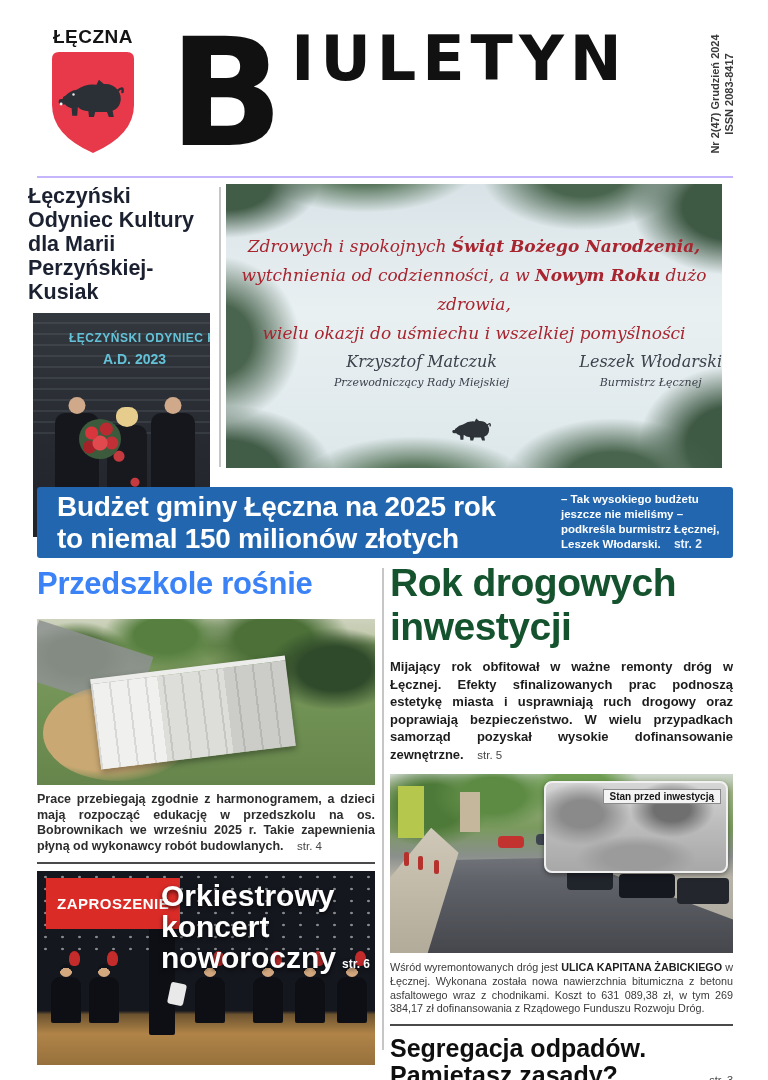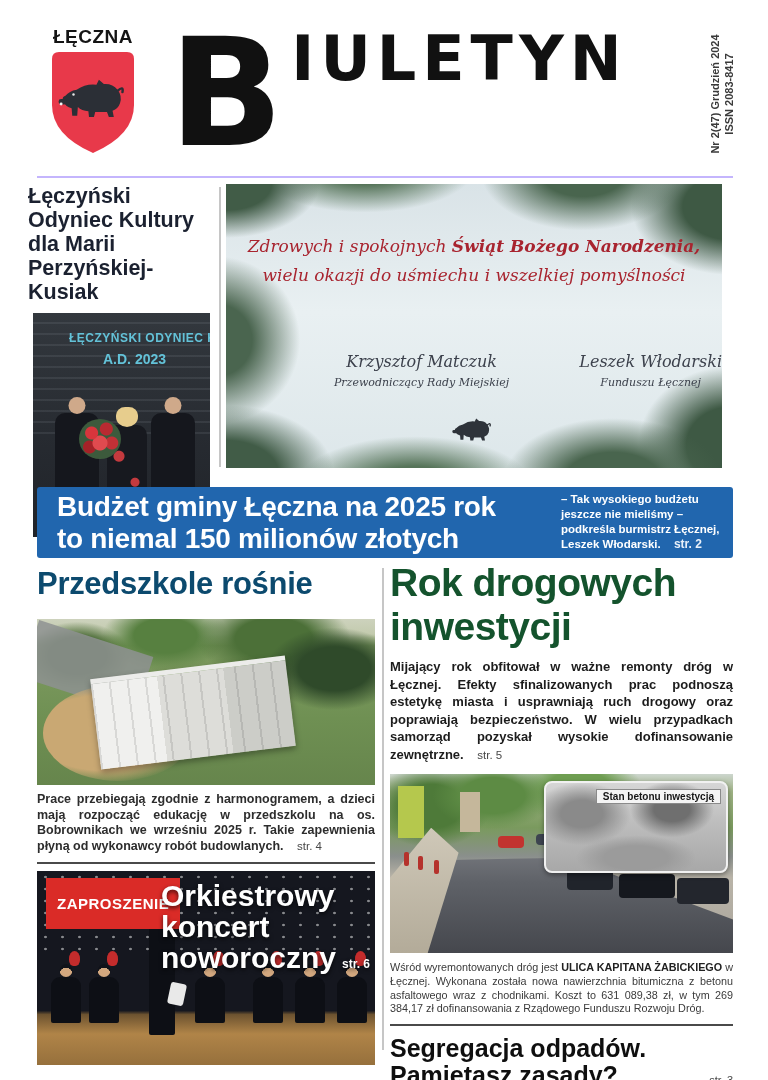--- a/index.html
+++ b/index.html
@@ -76,21 +76,21 @@
   
   #banner{position:absolute;left:37px;top:487px;width:696px;height:71px;background:#2166ae;
      border-radius:3px;display:flex;align-items:center;}
   .b-head{padding-left:20px;font-size:28px;line-height:1.12;font-weight:800;color:#fff;letter-spacing:-.3px;}
   .b-quote{margin-left:auto;width:160px;padding-right:12px;font-size:11.5px;line-height:1.3;
      font-weight:700;color:#fff;}
   .b-quote .pref{font-weight:700;color:#e8f0fa;margin-left:10px;font-size:12px;}
   
   #vdiv2{left:382px;top:568px;height:482px;}
   #colL{position:absolute;left:37px;top:563px;width:338px;}
-  #colL h1{margin:0;font-size:31px;line-height:42px;font-weight:800;color:#0c4a6e;letter-spacing:-.3px;}
+  #colL h1{margin:0;font-size:31px;line-height:42px;font-weight:800;color:#3b82f6;letter-spacing:-.3px;}
   .photo-build{position:relative;margin-top:14px;height:166px;overflow:hidden;background:
       radial-gradient(ellipse 90px 55px at 88% 30%,#2f4a2a 40%,rgba(47,74,42,0) 75%),
       radial-gradient(ellipse 110px 60px at 70% 12%,#4c7038 35%,rgba(76,112,56,0) 70%),
       radial-gradient(ellipse 90px 50px at 38% 10%,#578040 35%,rgba(87,128,64,0) 70%),
       radial-gradient(ellipse 70px 45px at 12% 22%,#43652f 40%,rgba(67,101,47,0) 75%),
       linear-gradient(180deg,#cdd2bd 0%,#c3cbae 9%,#7f9b61 16%,#6f9053 60%,#66854c 100%);}
   .cp-road{position:absolute;left:-10px;top:18px;width:120px;height:60px;background:#8e9292;
       transform:rotate(18deg);opacity:.85;}
   .cp-dirt{position:absolute;left:6px;top:66px;width:150px;height:96px;border-radius:50%;
       background:radial-gradient(ellipse at 40% 50%,#c9a873 0 55%,rgba(201,168,115,0) 75%);}
@@ -192,30 +192,31 @@
     <div class="bouquet"></div>
     <div class="photo-ref">str. 6</div>
   </div>
 </section>
 
 <div class="vdiv" id="vdiv1"></div>
 
 <section id="card">
   <div class="card-text">
     <div><span>Zdrowych i spokojnych </span><b>Świąt Bożego Narodzenia,</b></div>
+    <div><span>wytchnienia od codzienności, a w </span><b>Nowym Roku</b><span> dużo zdrowia,</span></div>
     <div>wielu okazji do uśmiechu i wszelkiej pomyślności</div>
   </div>
   <div class="signers">
     <div>
       <div class="signer-name">Krzysztof Matczuk</div>
       <div class="signer-role">Przewodniczący Rady Miejskiej</div>
     </div>
     <div>
       <div class="signer-name">Leszek Włodarski</div>
-      <div class="signer-role">Funduszu Łęcznej</div>
+      <div class="signer-role">Burmistrz Łęcznej</div>
     </div>
   </div>
   <svg class="card-boar" viewBox="0 0 120 80">
     <path d="M30 22 Q45 12 62 14 L66 6 L74 13 Q88 12 96 22 Q104 32 100 44 Q97 53 88 56 L90 66 L82 66 L79 58 L60 58 L58 66 L50 66 L49 57 Q38 56 32 50 L31 64 L23 64 L22 52 Q12 50 8 40 Q6 34 12 32 Q18 24 30 22 Z" fill="#2e333a"></path>
     <rect x="1" y="37" width="13" height="9" rx="4" fill="#2e333a"></rect>
     <path d="M96 24 q10 -9 8 2" stroke="#2e333a" stroke-width="4" fill="none" stroke-linecap="round"></path>
   </svg>
 </section>
 
 <section id="banner">
@@ -278,21 +279,21 @@
     <div class="walk"></div>
     <div class="bollard" style="left:14px;top:78px"></div>
     <div class="bollard" style="left:28px;top:82px"></div>
     <div class="bollard" style="left:44px;top:86px"></div>
     <div class="car" style="left:108px;top:62px;width:26px;height:12px;background:#c2332f"></div>
     <div class="car" style="left:146px;top:60px;width:24px;height:11px;background:#3d4450"></div>
     <div class="car" style="right:120px;top:96px;width:46px;height:20px;background:#20242b"></div>
     <div class="car" style="right:58px;top:100px;width:56px;height:24px;background:#15181e"></div>
     <div class="car" style="right:4px;top:104px;width:52px;height:26px;background:#23262d"></div>
     <div class="inset">
-      <div class="inset-label">Stan betonu inwestycją</div>
+      <div class="inset-label">Stan przed inwestycją</div>
     </div>
   </div>
   <div class="capt-road">
     <span>Wśród wyremontowanych dróg jest </span><b>ULICA KAPITANA ŻABICKIEGO</b><span> w Łęcznej. Wykonana została nowa nawierzchnia bitumiczna z betonu asfaltowego wraz z chodnikami. Koszt to 631 089,38 zł, w tym 269 384,17 zł dofinansowania z Rządowego Funduszu Rozwoju Dróg.</span>
   </div>
   <div class="rule"></div>
   <h1 class="waste">
     <div>Segregacja odpadów.</div>
     <div class="waste-line2">
       <span>Pamiętasz zasady?</span>

